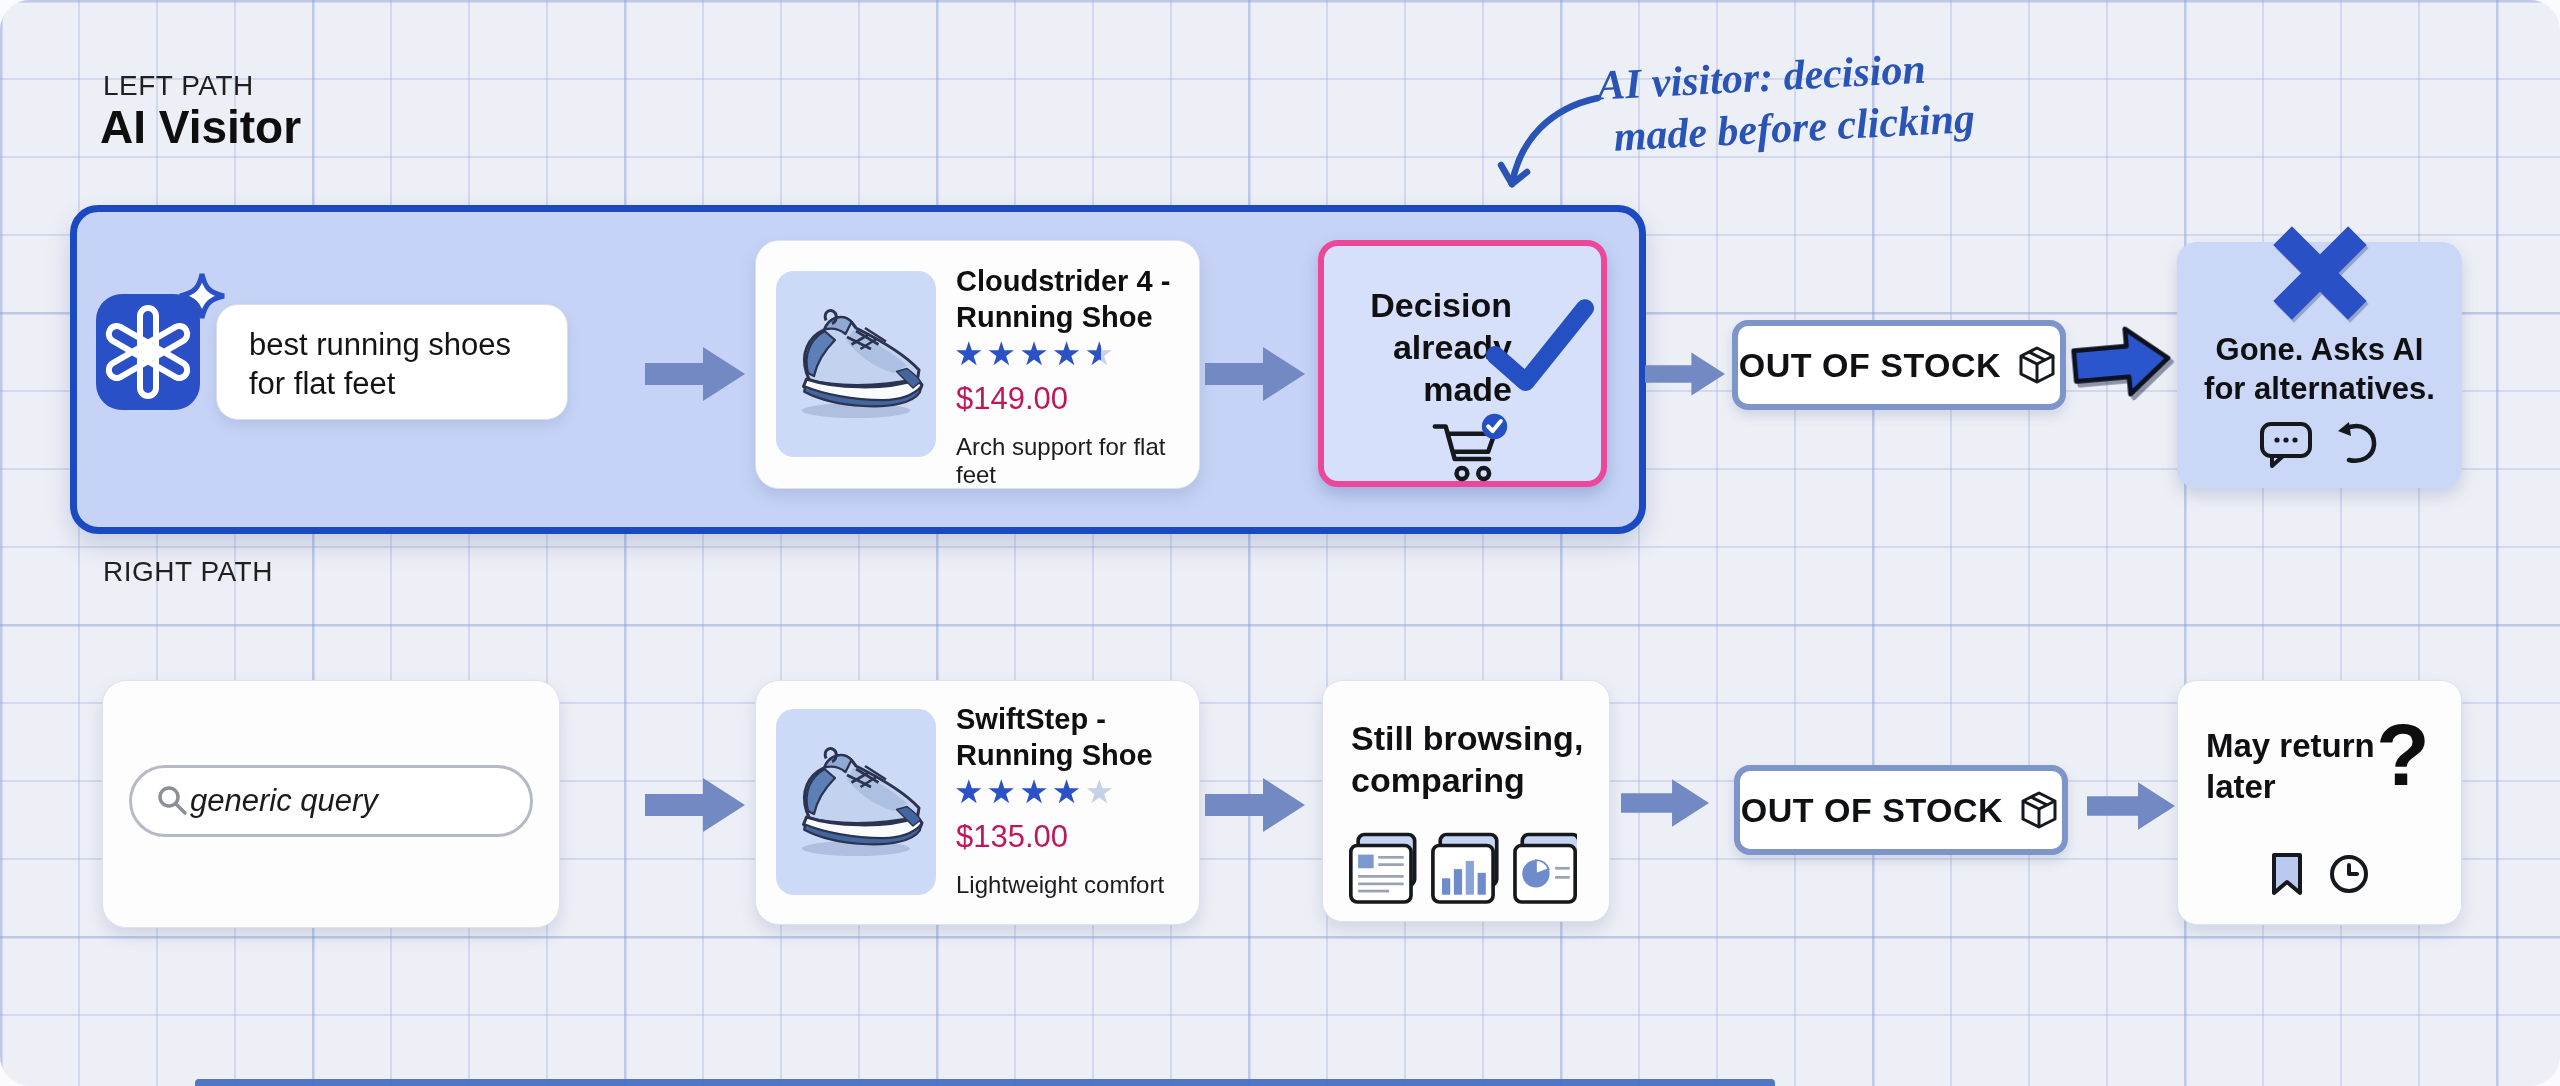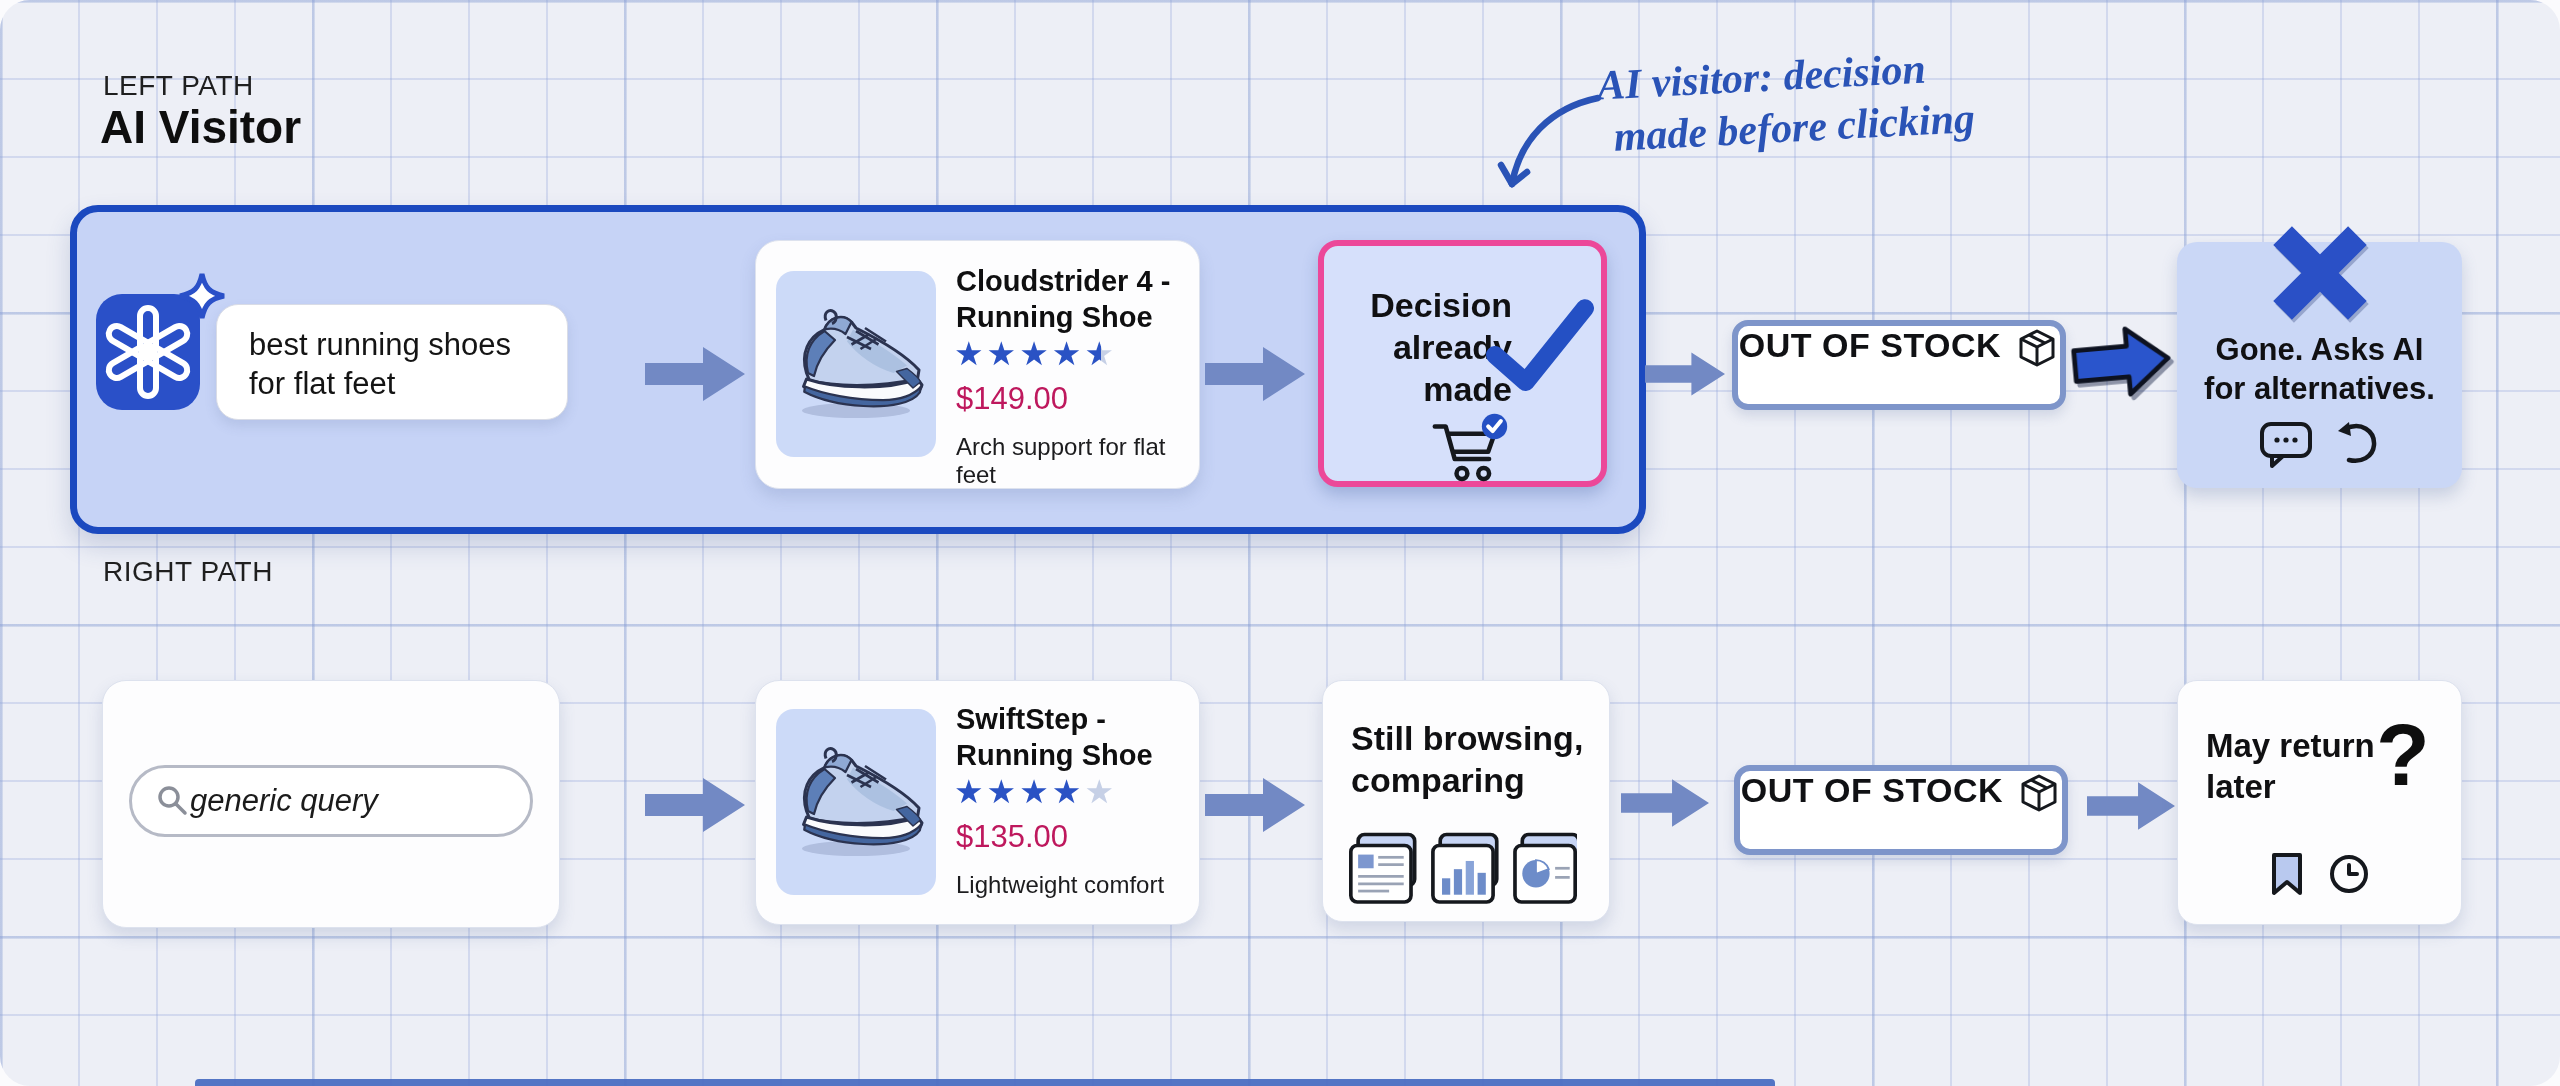--- a/index.html
+++ b/index.html
@@ -42,21 +42,21 @@
     box-shadow:0 8px 16px rgba(40,70,140,.25);
     text-align:right;
   }
   .soft-box{
     background:#cad7f6;border-radius:20px;
     box-shadow:0 8px 16px rgba(70,95,150,.22);
   }
   .stock-badge{
     background:#ffffff;border:6px solid #7e95ca;border-radius:16px;
     box-shadow:0 6px 12px rgba(80,100,150,.18);
-    display:flex;justify-content:center;gap:14px;
+    display:flex;align-items:center;justify-content:center;gap:14px;
     font-size:34px;font-weight:800;letter-spacing:.5px;color:#101114;box-sizing:border-box;
   }
   .prod-name{font-size:29px;font-weight:700;line-height:36px;color:#0f0f10;}
   .prod-price{font-size:31px;font-weight:500;color:#be185d;}
   .prod-feature{font-size:24px;font-weight:400;color:#1c1c1e;}
   .stars{font-size:33px;letter-spacing:3px;line-height:34px;}
   .st.full{color:#2a52c4;}
   .st.empty{color:#c6d0e6;}
   .st.half{
     background:linear-gradient(90deg,#2a52c4 52%,#c6d0e6 52%);

